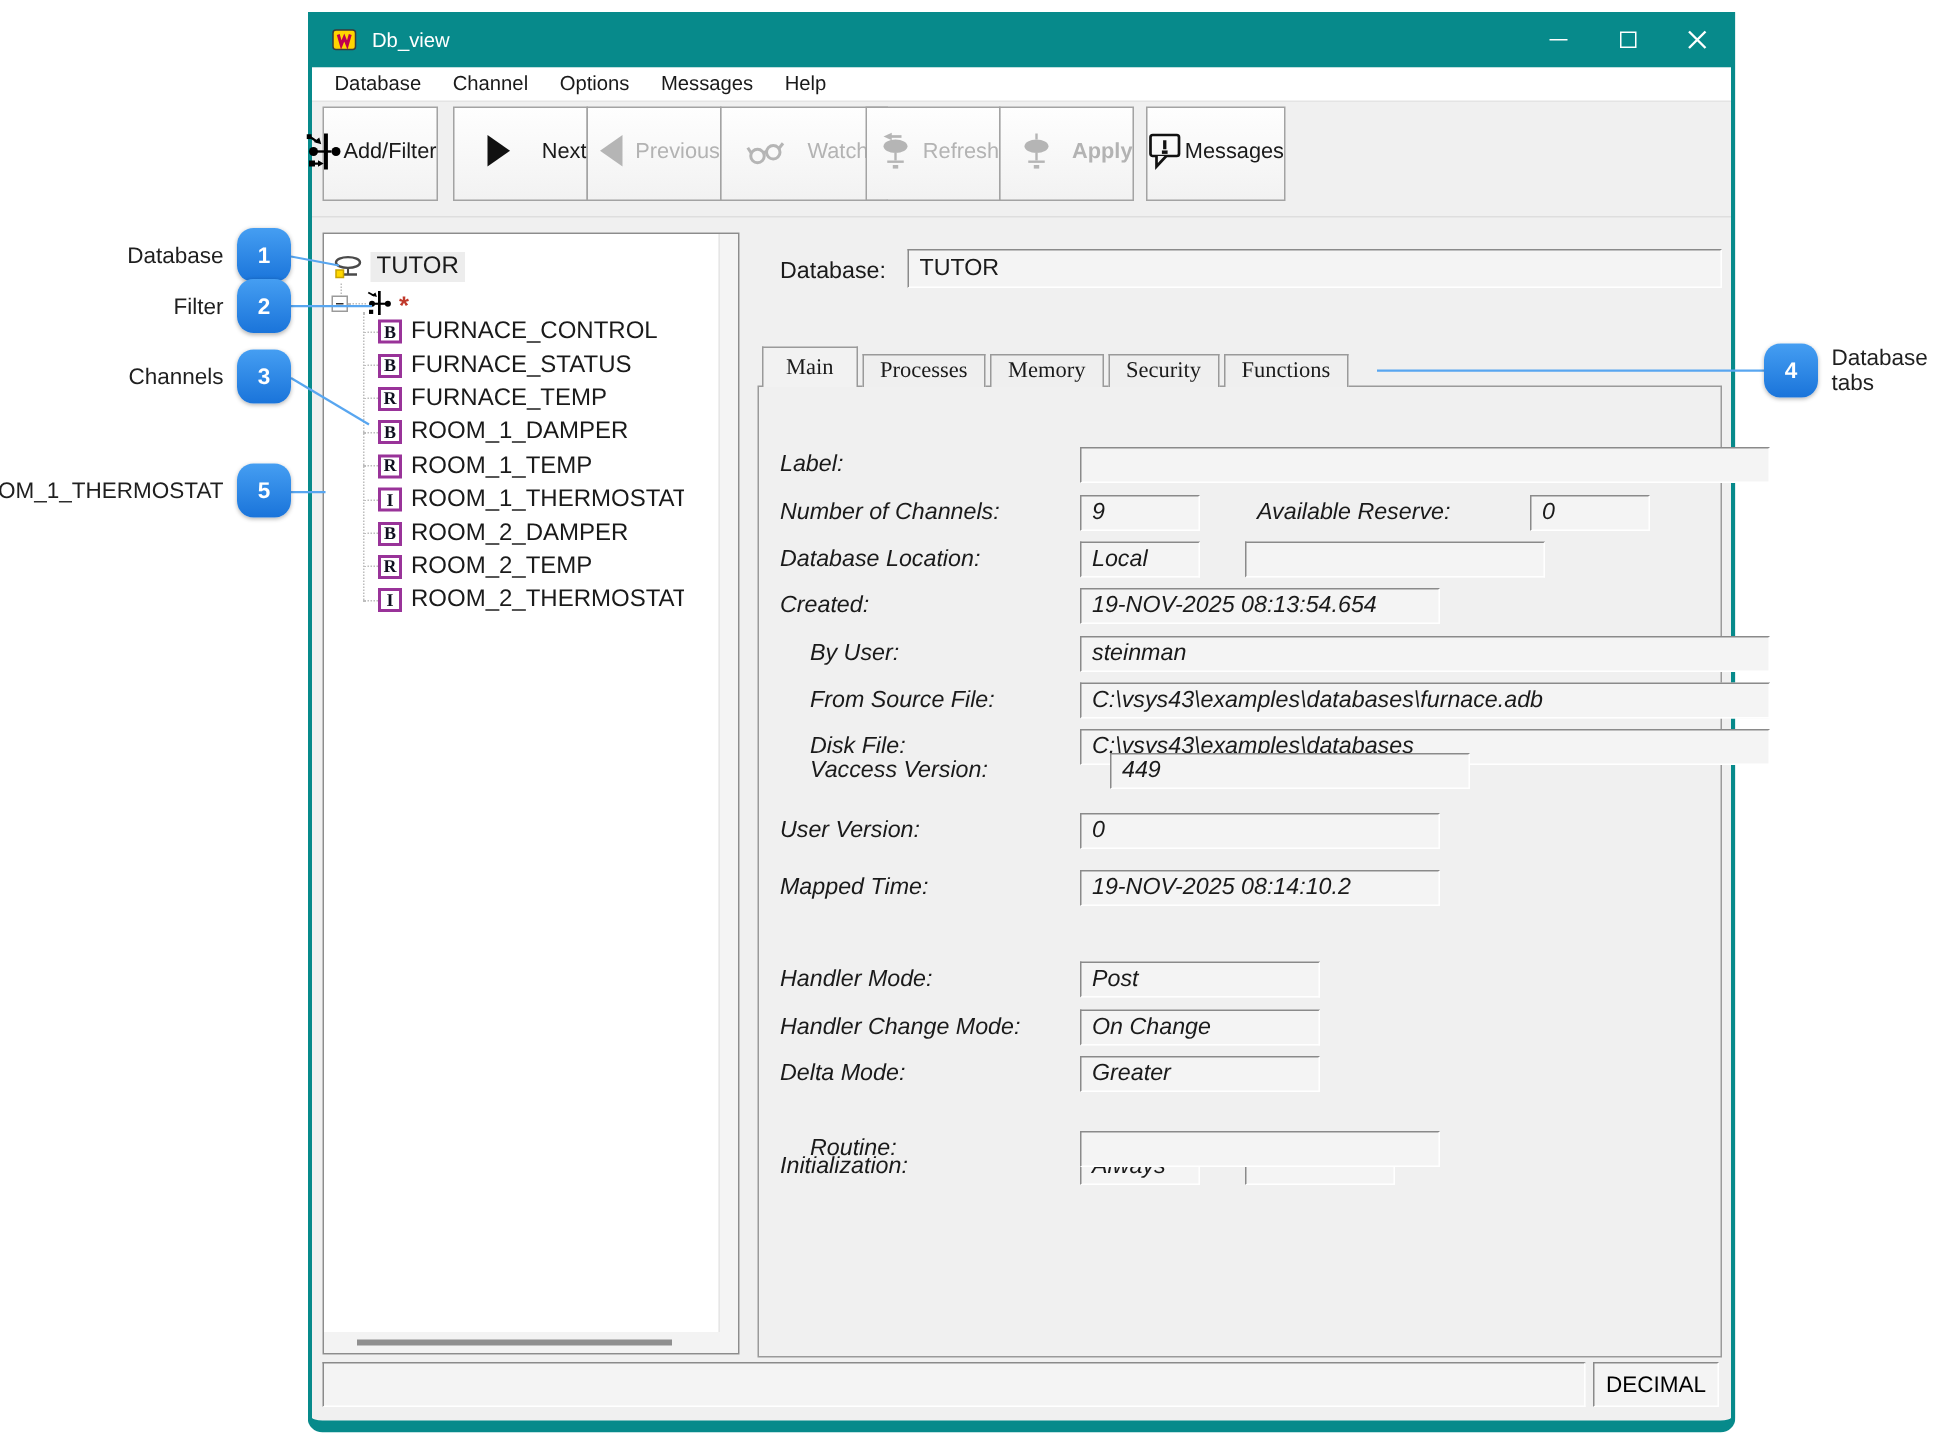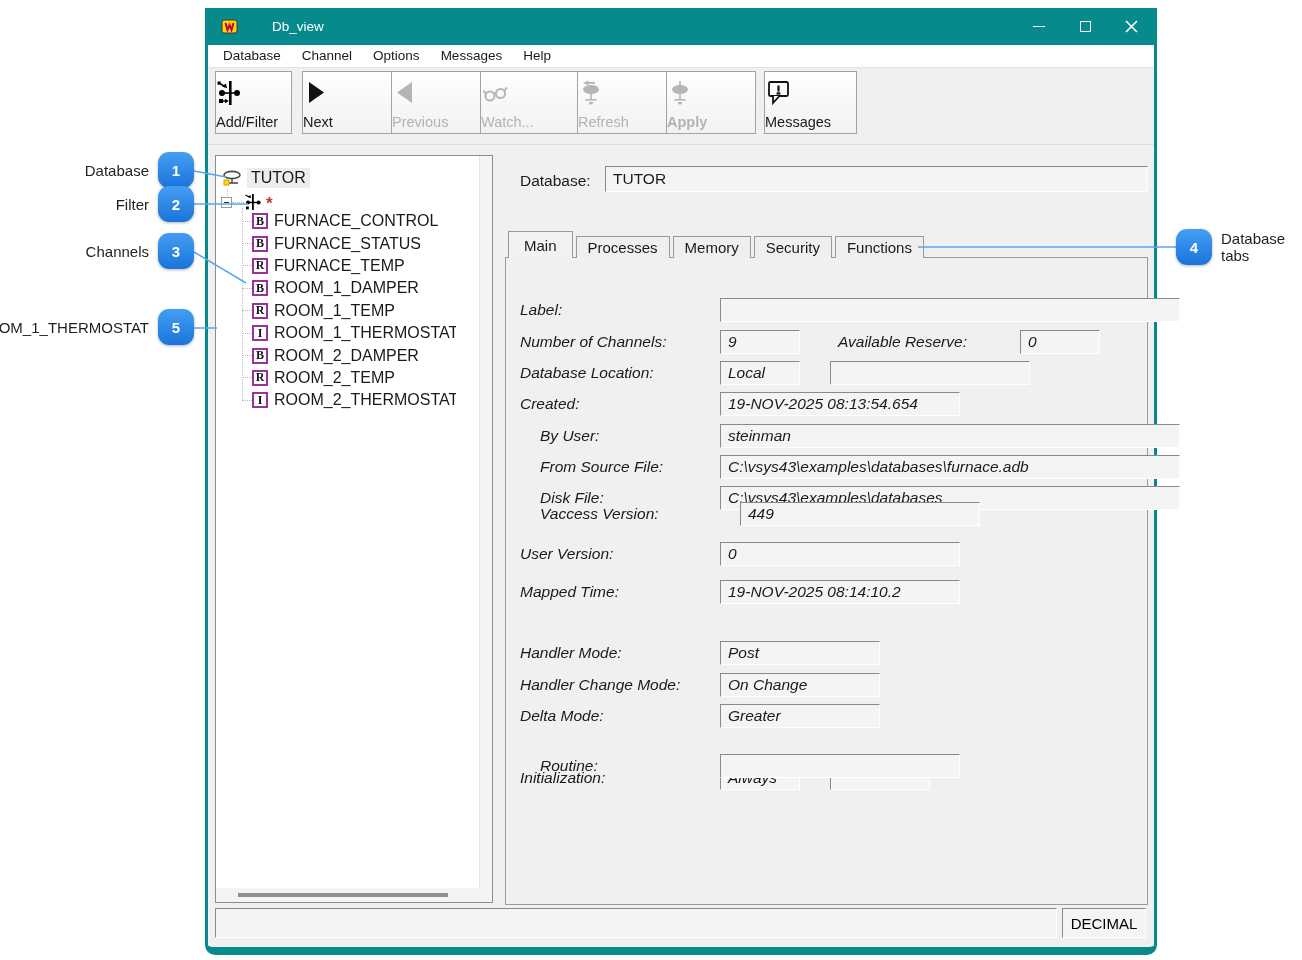--- a/index.html
+++ b/index.html
@@ -3,37 +3,37 @@
 <meta charset="utf-8">
 <style>
   html,body{margin:0;padding:0;}
   body{width:1302px;height:960px;background:#fff;position:relative;overflow:hidden;
        font-family:"Liberation Sans",sans-serif;color:#1a1a1a;}
 
   
   .window{position:absolute;left:205px;top:8px;width:946px;height:939px;
           border-left:3px solid #078a8b;border-right:3px solid #078a8b;border-bottom:8px solid #078a8b;
           border-radius:0 0 10px 10px;background:#f0f0f0;}
-  .titlebar{height:37px;background:#078a8b;display:flex;align-items:center;color:#fff;gap:24px;}
+  .titlebar{height:37px;background:#078a8b;display:flex;align-items:center;color:#fff;}
   .app-icon{margin-left:13px;display:flex;}
   .title-text{font-size:13.5px;margin-left:9px;}
   .win-controls{margin-left:auto;display:flex;height:100%;}
   .win-btn{width:46px;height:100%;display:flex;align-items:center;justify-content:center;}
   .glyph-min{width:12px;height:1.5px;background:#fff;display:block;}
   .glyph-max{width:11px;height:11px;border:1.5px solid #fff;display:block;box-sizing:border-box;}
 
   
   .menubar{height:22px;background:#fff;border-bottom:1px solid #e4e4e4;display:flex;align-items:center;
            padding-left:6px;font-size:13.5px;}
   .menu-item{padding:2px 12px 3px 9px;cursor:default;}
 
   
   .toolbar{position:relative;height:76px;background:#f0f0f0;border-bottom:1px solid #dedede;}
   .tb-btn{position:absolute;top:3px;height:63px;box-sizing:border-box;border:1px solid #a3a3a3;
-          background:linear-gradient(#fefefe,#f2f2f2);display:flex;flex-direction:column;align-items:flex-start;
+          background:linear-gradient(#fefefe,#f2f2f2);display:flex;flex-direction:row;align-items:center;
           justify-content:flex-end;padding-bottom:3px;font-size:14.5px;}
   .tb-btn .ticon{flex:1;display:flex;align-items:center;justify-content:center;}
   .tb-btn.disabled{color:#b3b3b3;}
   .tb1{left:7px;width:77px;}  .tb2{left:94px;width:90px;}  .tb3{left:183px;width:90px;}
   .tb4{left:272px;width:112px;} .tb5{left:369px;width:90px;} .tb6{left:458px;width:90px;font-weight:bold;}
   .tb7{left:556px;width:93px;}
 
   
   .tree{position:absolute;left:7px;top:147px;width:278px;height:748px;background:#fff;
         border:1px solid #8c8c8c;box-sizing:border-box;overflow:hidden;}
@@ -57,21 +57,21 @@
   .tree-vscroll{position:absolute;right:0;top:0;width:12px;height:100%;background:#f4f4f4;border-left:1px solid #e6e6e6;}
   .tree-hscroll{position:absolute;left:0;bottom:0;width:264px;height:14px;background:#f3f3f3;}
   .tree-hthumb{position:absolute;left:22px;top:5px;width:210px;height:4px;background:#8f8f8f;}
 
   
   .sunken{background:#f4f4f4;border:1px solid;border-color:#8a8a8a #ffffff #ffffff #8a8a8a;box-sizing:border-box;}
   .db-label{position:absolute;left:312px;top:164px;font-size:15.5px;}
   .db-field{position:absolute;left:397px;top:158px;width:543px;height:26px;font-size:15.5px;
             padding:3px 7px;white-space:nowrap;overflow:hidden;}
 
-  .tabs{position:absolute;left:300px;top:223px;height:27px;display:flex;align-items:flex-end;z-index:2;}
+  .tabs{position:absolute;left:300px;top:223px;height:27px;display:flex;align-items:flex-end;z-index:2;font-family:Liberation Serif, serif;}
   .tab{box-sizing:border-box;height:22px;border:1px solid #9a9a9a;border-bottom:none;background:#efefef;
        font-size:15px;padding:2px 11px 0;margin-right:3px;white-space:nowrap;}
   .tab.active{height:27px;background:#f2f2f2;padding:5px 15px 0;}
   .tabbox{position:absolute;left:297px;top:249px;width:643px;height:648px;border:1px solid #9a9a9a;
           background:#f0f0f0;box-sizing:border-box;}
 
   .frow{position:absolute;left:312px;width:628px;height:24px;font-style:italic;}
   .flabel{position:absolute;left:0;top:3px;font-size:15.5px;white-space:nowrap;}
   .indent .flabel{left:20px;}
   .ffield{position:absolute;left:200px;top:0;height:24px;padding:2px 7px;font-size:15.5px;

